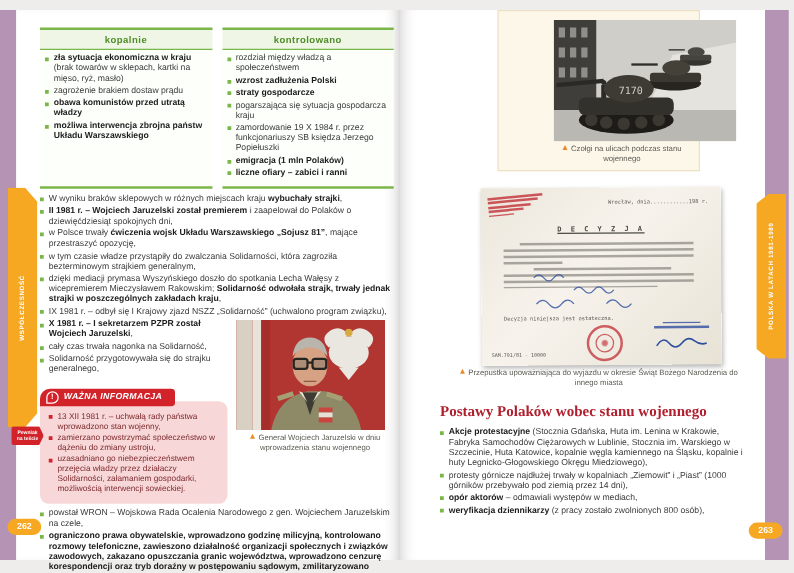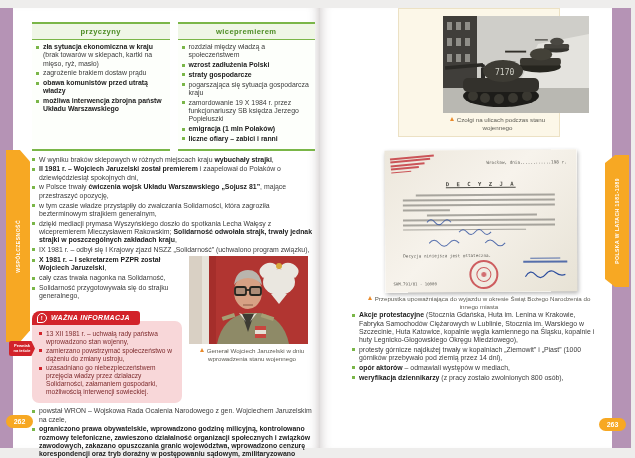--- a/index.html
+++ b/index.html
@@ -85,42 +85,42 @@
 <body>
 
 <div class="canvas">
   <div class="strip left"></div>
   <div class="strip right"></div>
 
   <div class="page page-left">
     <div class="pl-inner">
       <div class="ptable">
         <div class="pcol">
-          <div class="phead">przyczyny</div>
+          <div class="phead">kopalnie</div>
           <div class="pbody list">
               <div class="li">
                 <span class="blt"></span>
                 <span><b>zła sytuacja ekonomiczna w kraju</b><span> (brak towarów w sklepach, kartki na mięso, ryż, masło)</span></span>
               </div>
               <div class="li">
                 <span class="blt"></span>
                 <span><span>zagrożenie brakiem dostaw prądu</span></span>
               </div>
               <div class="li">
                 <span class="blt"></span>
                 <span><b>obawa komunistów przed utratą władzy</b></span>
               </div>
               <div class="li">
                 <span class="blt"></span>
                 <span><b>możliwa interwencja zbrojna państw Układu Warszawskiego</b></span>
               </div>
             </div>
         </div>
         <div class="pcol">
-          <div class="phead">wicepremierem</div>
+          <div class="phead">kontrolowano</div>
           <div class="pbody list">
               <div class="li">
                 <span class="blt"></span>
                 <span><span>rozdział między władzą a społeczeństwem</span></span>
               </div>
               <div class="li">
                 <span class="blt"></span>
                 <span><b>wzrost zadłużenia Polski</b></span>
               </div>
               <div class="li">
@@ -357,20 +357,21 @@
           <div class="bl" style="width:70%;margin-left:15%;"></div>
           <div class="bl" style="width:100%;"></div>
           <svg width="44" height="10" viewBox="0 0 44 10">
             <path d="M2,7 q5,-8 10,-2 t10,0 t10,-2 t10,2" stroke="#2e4f9e" stroke-width="1.2" fill="none"></path>
           </svg>
         </div>
       </div>
       <div class="figcap"><span class="tri"></span><span>Przepustka upoważniająca do wyjazdu w okresie Świąt Bożego Narodzenia do innego miasta</span></div>
     </div>
 
+    <div class="attitudes-h">Postawy Polaków wobec stanu wojennego</div>
     <div class="list att-list">
         <div class="li">
           <span class="blt"></span>
           <span><b>Akcje protestacyjne</b><span> (Stocznia Gdańska, Huta im. Lenina w Krakowie, Fabryka Samochodów Ciężarowych w Lublinie, Stocznia im. Warskiego w Szczecinie, Huta Katowice, kopalnie węgla kamiennego na Śląsku, kopalnie i huty Legnicko-Głogowskiego Okręgu Miedziowego),</span></span>
         </div>
         <div class="li">
           <span class="blt"></span>
           <span><span>protesty górnicze najdłużej trwały w kopalniach „Ziemowit” i „Piast” (1000 górników przebywało pod ziemią przez 14 dni),</span></span>
         </div>
         <div class="li">

